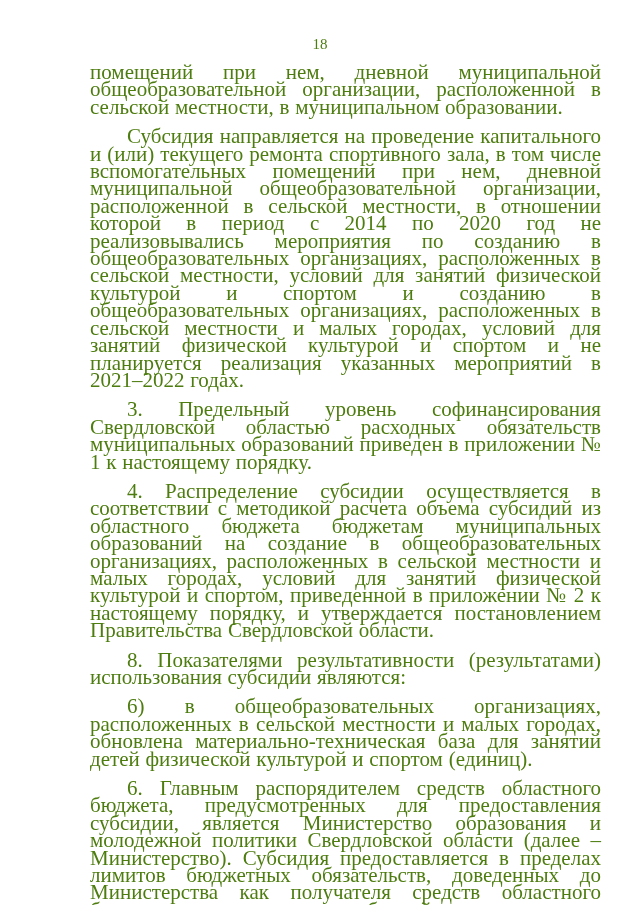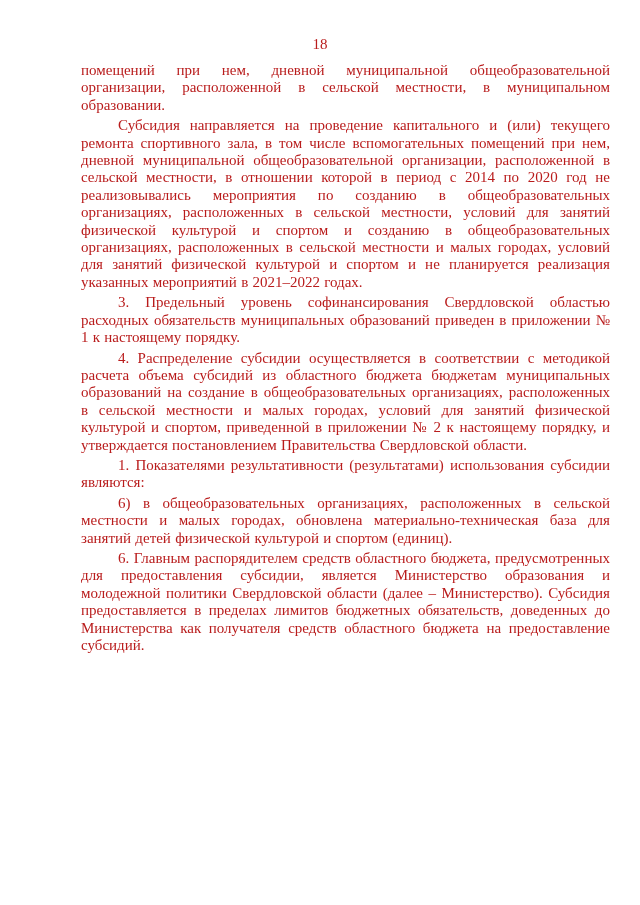--- a/index.html
+++ b/index.html
@@ -5,55 +5,55 @@
   html, body {
     margin: 0;
     padding: 0;
     background: #ffffff;
   }
   .page {
     position: relative;
     width: 640px;
     height: 905px;
     background: #ffffff;
-    color: #b91c1c;
+    color: #4d7c0f;
     font-family: "Liberation Serif", "DejaVu Serif", serif;
     overflow: hidden;
   }
   .page-number {
     padding-top: 37px;
     width: 640px;
     text-align: center;
     font-size: 15px;
     line-height: 15px;
     margin-bottom: 10px;
   }
   .content {
     padding-left: 78px;
     padding-right: 27px; 
   }
   .para {
-    margin: 3px;
-    font-size: 15px;
+    margin: 12px;
+    font-size: 21px;
     line-height: 17.4px;
     text-align: justify;
     text-indent: 37px;
     word-spacing: 0.5px;
   }
   .para.no-indent {
     text-indent: 0;
   }
 </style>
 </head>
 <body>
 
 <div class="page">
   <div class="page-number">18</div>
   <div class="content">
     <p class="para no-indent">помещений при нем, дневной муниципальной общеобразовательной организации, расположенной в сельской местности, в муниципальном образовании.</p>
     <p class="para">Субсидия направляется на проведение капитального и (или) текущего ремонта спортивного зала, в том числе вспомогательных помещений при нем, дневной муниципальной общеобразовательной организации, расположенной в сельской местности, в отношении которой в период с 2014 по 2020 год не реализовывались мероприятия по созданию в общеобразовательных организациях, расположенных в сельской местности, условий для занятий физической культурой и спортом и созданию в общеобразовательных организациях, расположенных в сельской местности и малых городах, условий для занятий физической культурой и спортом и не планируется реализация указанных мероприятий в 2021–2022 годах.</p>
     <p class="para">3. Предельный уровень софинансирования Свердловской областью расходных обязательств муниципальных образований приведен в приложении № 1 к настоящему порядку.</p>
     <p class="para">4. Распределение субсидии осуществляется в соответствии с методикой расчета объема субсидий из областного бюджета бюджетам муниципальных образований на создание в общеобразовательных организациях, расположенных в сельской местности и малых городах, условий для занятий физической культурой и спортом, приведенной в приложении № 2 к настоящему порядку, и утверждается постановлением Правительства Свердловской области.</p>
-    <p class="para">1. Показателями результативности (результатами) использования субсидии являются:</p>
+    <p class="para">8. Показателями результативности (результатами) использования субсидии являются:</p>
     <p class="para">6) в общеобразовательных организациях, расположенных в сельской местности и малых городах, обновлена материально-техническая база для занятий детей физической культурой и спортом (единиц).</p>
     <p class="para">6. Главным распорядителем средств областного бюджета, предусмотренных для предоставления субсидии, является Министерство образования и молодежной политики Свердловской области (далее – Министерство). Субсидия предоставляется в пределах лимитов бюджетных обязательств, доведенных до Министерства как получателя средств областного бюджета на предоставление субсидий.</p>
   </div>
 </div>
 
 </body></html>

